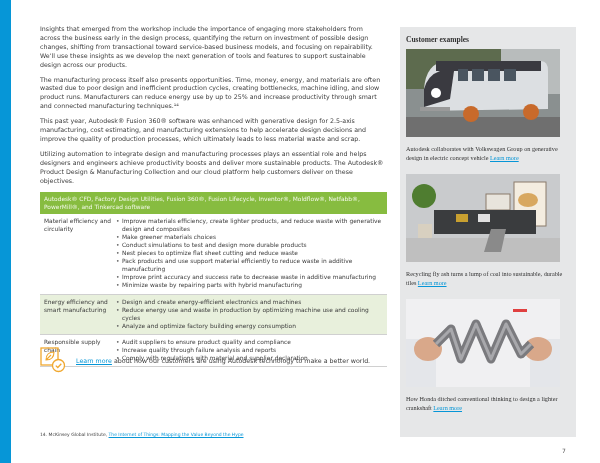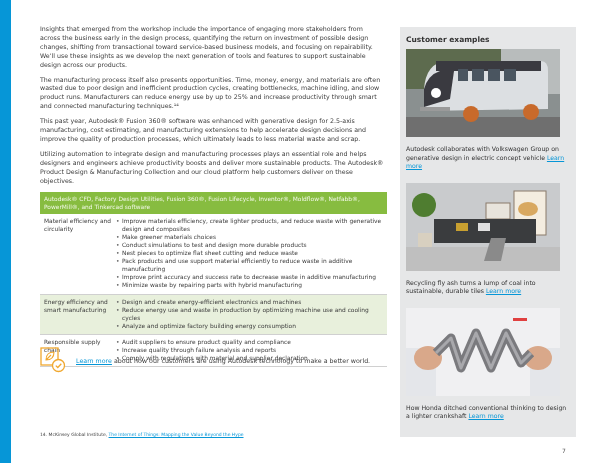--- a/index.html
+++ b/index.html
@@ -13,21 +13,21 @@
   .row { display: flex; border-bottom: 1px solid #d0d0d0; padding: 3px 0 4px 0; }
   .row.alt { background: #e8f0dc; }
   .row .label { width: 76px; padding-left: 4px; padding-right: 4px; flex-shrink: 0; }
   .row ul { list-style: none; flex: 1; padding-right: 4px; }
   .row li { padding-left: 6px; position: relative; }
   .row li::before { content: "•"; position: absolute; left: 0; color: #666; }
   .learn-line { position: absolute; left: 40px; top: 347px; display: flex; align-items: center; font-size: 6.3px; }
   .learn-line .icon { width: 26px; height: 26px; margin-right: 10px; }
   .link { color: #0696d7; text-decoration: underline; }
   .footnote { position: absolute; left: 40px; top: 432px; font-size: 4.5px; color: #444; }
-  .sidebar { position: absolute; left: 400px; top: 27px; width: 176px; height: 410px; background: #e6e7e8; padding: 6px 6px 0 6px; }
+  .sidebar { position: absolute; left: 400px; top: 27px; width: 176px; height: 410px; background: #e6e7e8; padding: 6px 6px 0 6px; font-family: Liberation Serif, serif; }
   .sidebar h3 { font-size: 7.5px; font-weight: bold; color: #333; margin: 2px 0 5px 0; }
   .card-img { width: 154px; height: 88px; margin-bottom: 4px; position: relative; overflow: hidden; }
   .card-text { font-size: 6.2px; line-height: 8.5px; color: #333; margin-bottom: 12px; }
   .page-num { position: absolute; left: 562px; top: 447px; font-size: 6px; color: #555; }
 </style>
 </head>
 <body>
 
 <div class="left-bar"></div>
 

